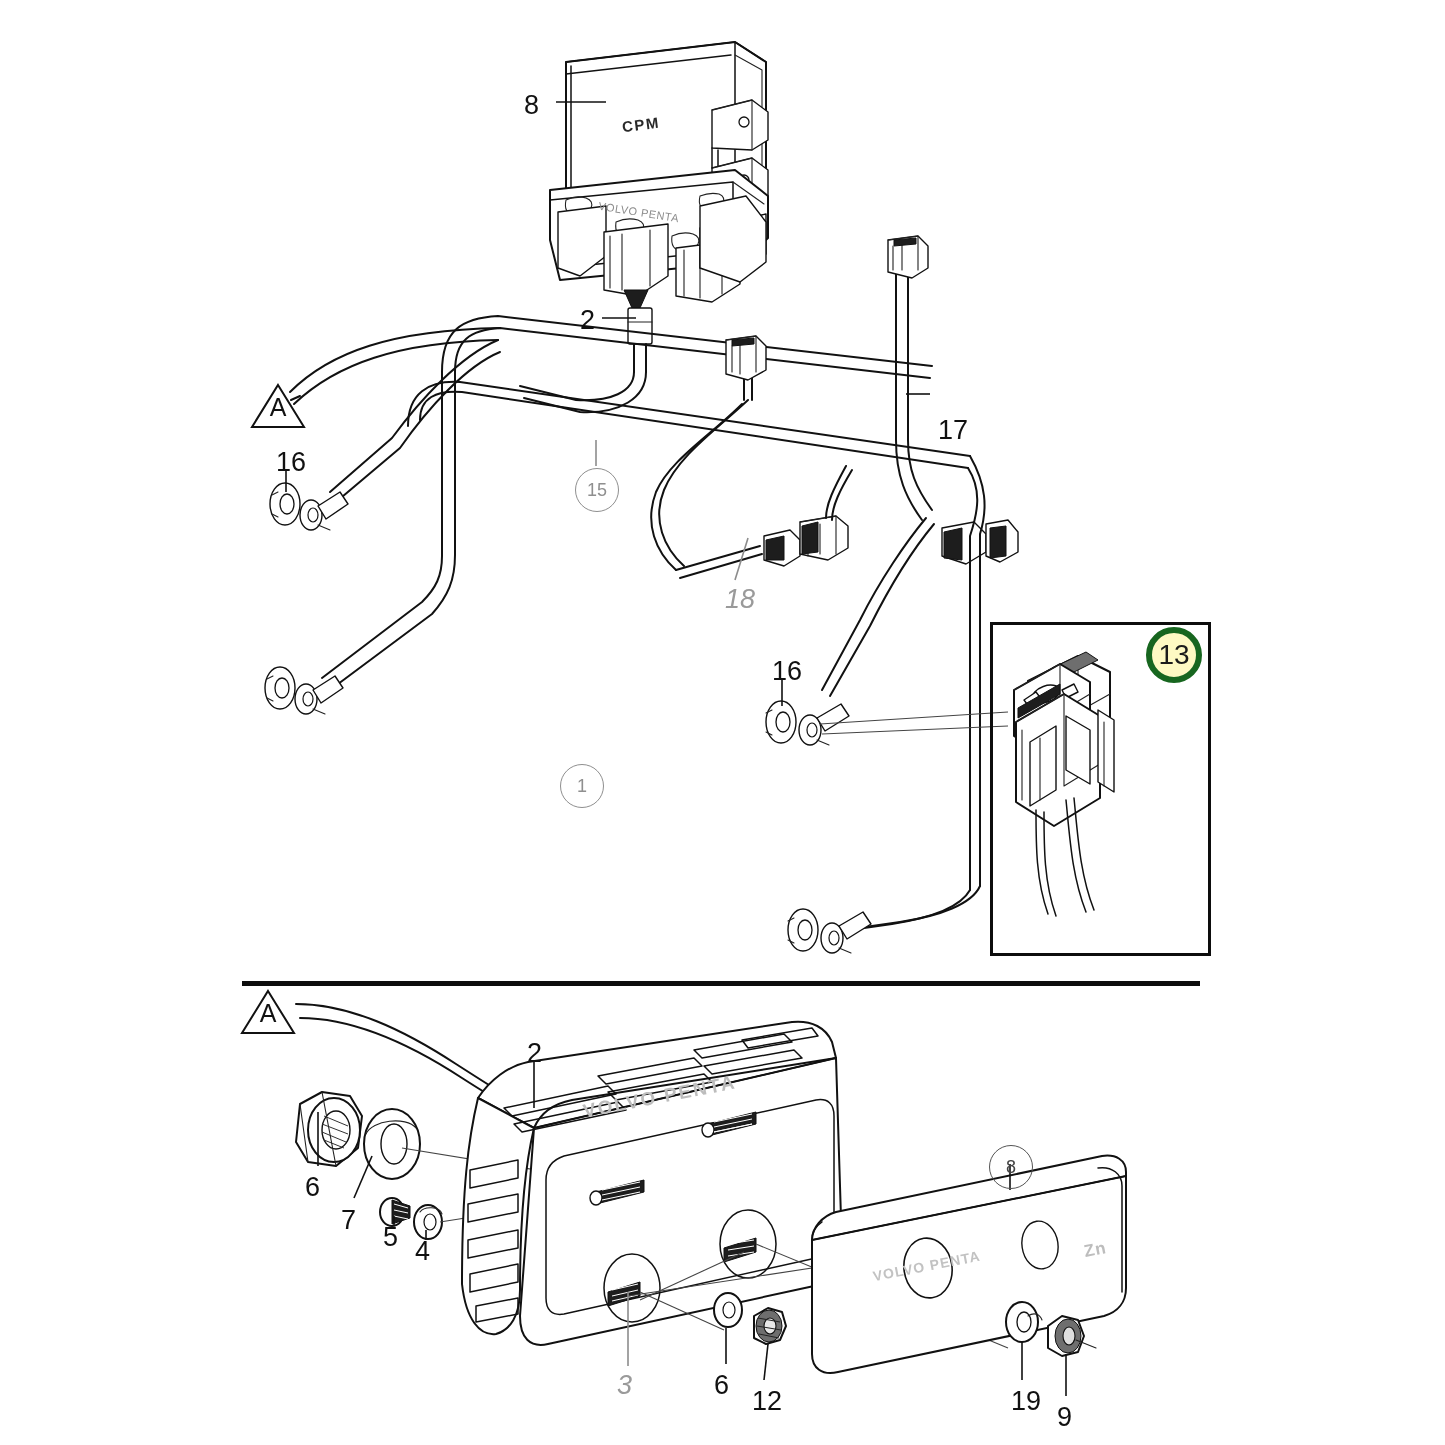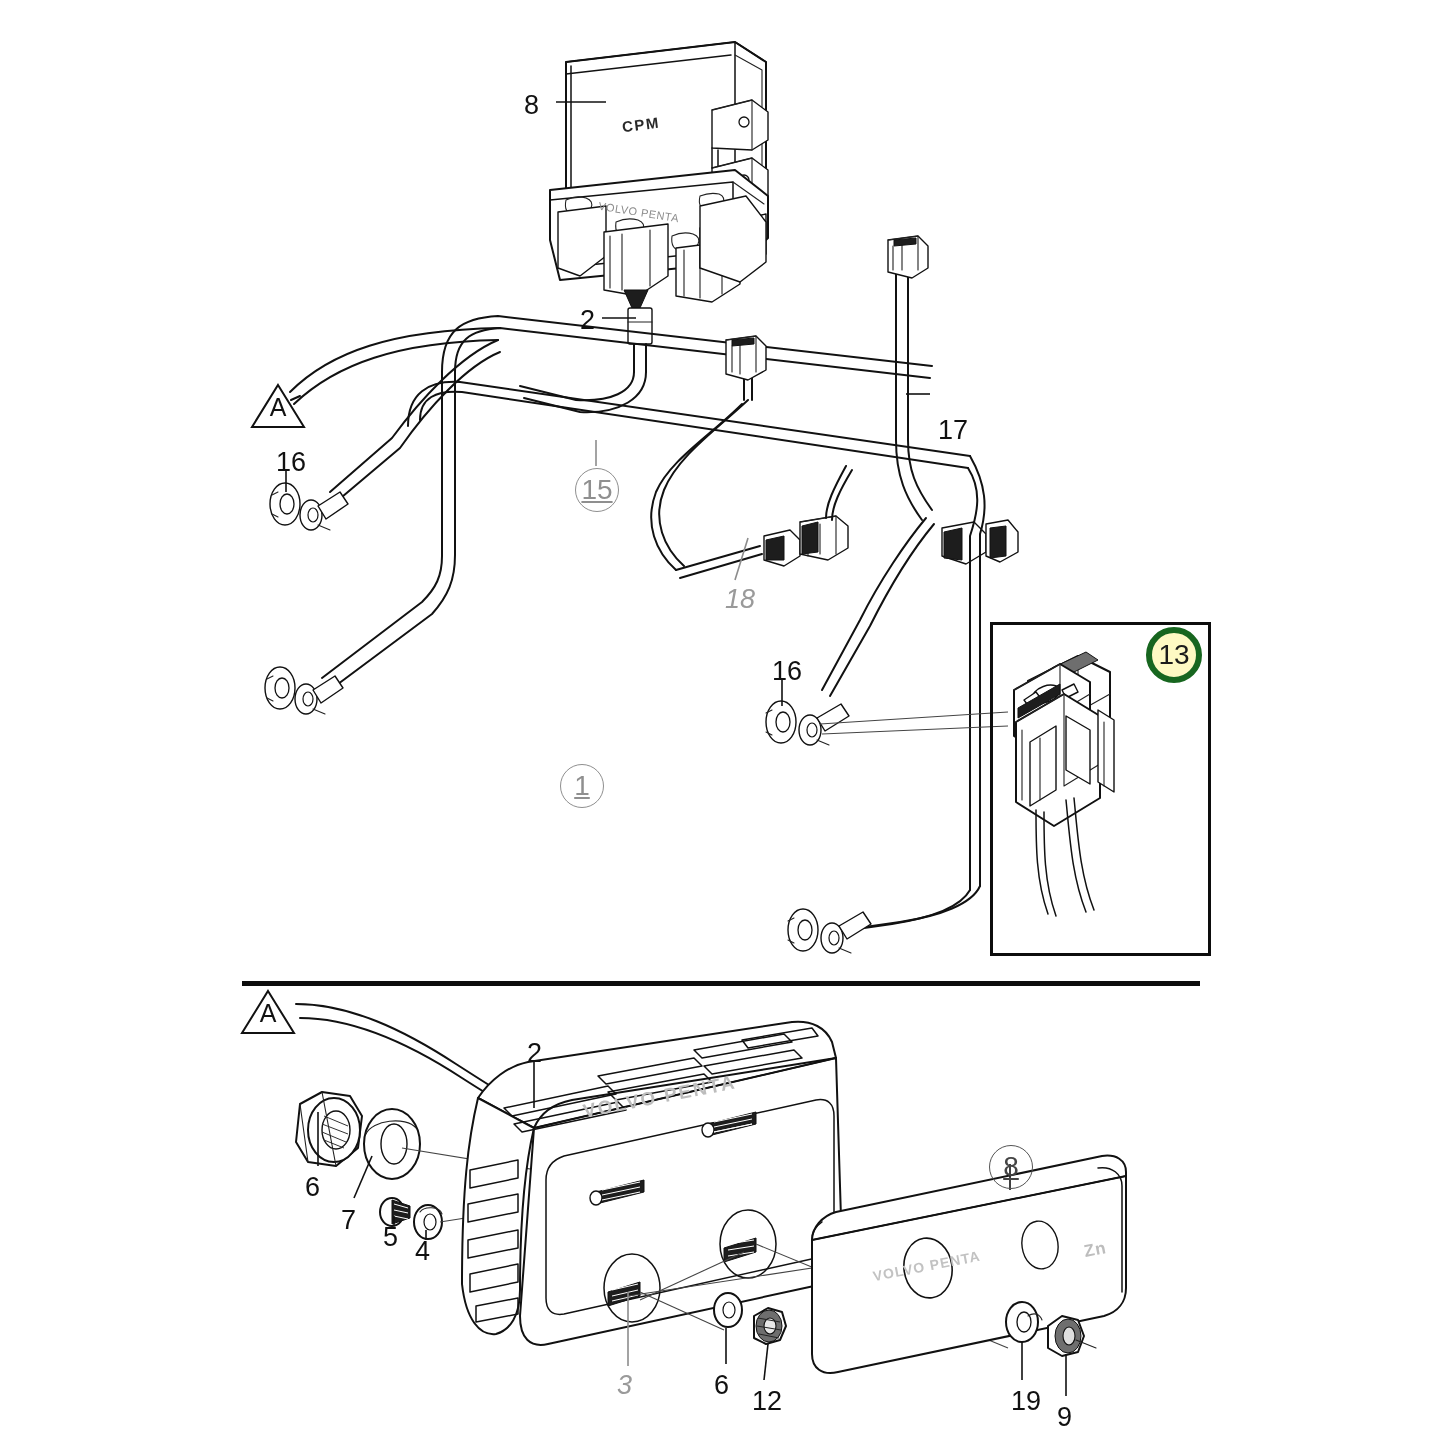--- a/index.html
+++ b/index.html
@@ -15,21 +15,21 @@
   .dash-lead{fill:none;stroke:#444;stroke-width:1.1;}
   .sld{fill:#ffffff;stroke:#111;stroke-width:2;stroke-linejoin:round;}
   .sld-l{fill:#ffffff;stroke:#111;stroke-width:1.4;stroke-linejoin:round;}
   .dk{fill:#1d1d1d;stroke:#111;stroke-width:1;}
   .md{fill:#6e6e6e;stroke:#111;stroke-width:1;}
   .callout{position:absolute;font-family:"Liberation Sans",sans-serif;color:#111;
            font-size:27px;line-height:1;white-space:nowrap;user-select:none;}
   .callout.gray{color:#9a9a9a;font-style:italic;}
   .circlab{position:absolute;border:1.8px solid #8f8f8f;border-radius:50%;
            width:42px;height:42px;display:flex;align-items:center;justify-content:center;
-           font-size:28px;color:#8f8f8f;background:transparent;font-family:"Liberation Sans",sans-serif;text-decoration:underline;}
+           font-size:18px;color:#8f8f8f;background:transparent;font-family:"Liberation Sans",sans-serif;}
   .circlab.dark{border-color:#555;color:#444;}
   .hl-circle{position:absolute;width:56px;height:56px;border-radius:50%;
              border:6px solid #17661f;display:flex;align-items:center;justify-content:center;
              font-size:28px;color:#1b1b1b;background:#fef9c3;font-weight:400;
              font-family:"Liberation Sans",sans-serif;box-sizing:border-box;z-index:7;}
   .tri{position:absolute;width:56px;height:48px;z-index:4;}
   .tri span{position:absolute;left:0;top:11px;width:56px;text-align:center;
             font-size:25px;color:#111;font-family:"Liberation Sans",sans-serif;}
   .detailbox{position:absolute;border:3px solid #0d0d0d;background:transparent;z-index:3;}
   .divider{position:absolute;background:#0d0d0d;}

